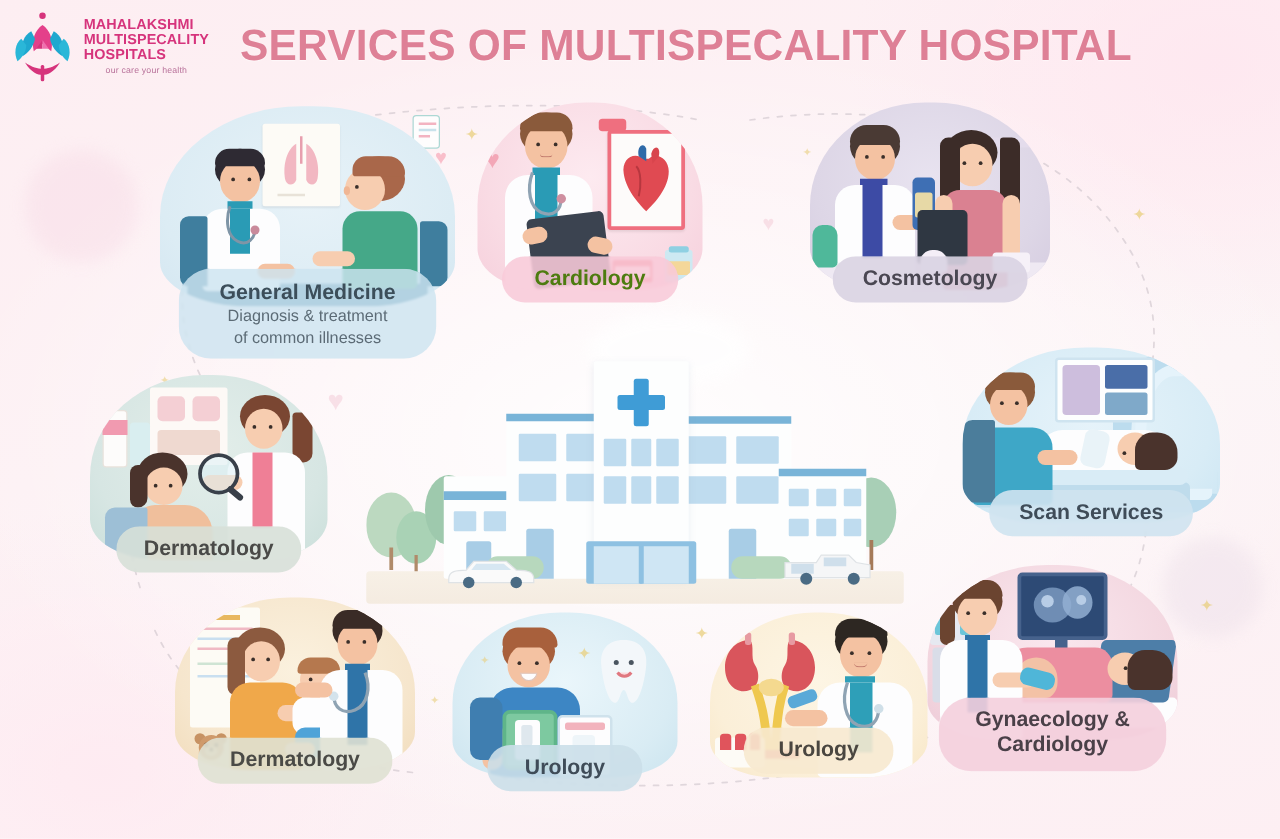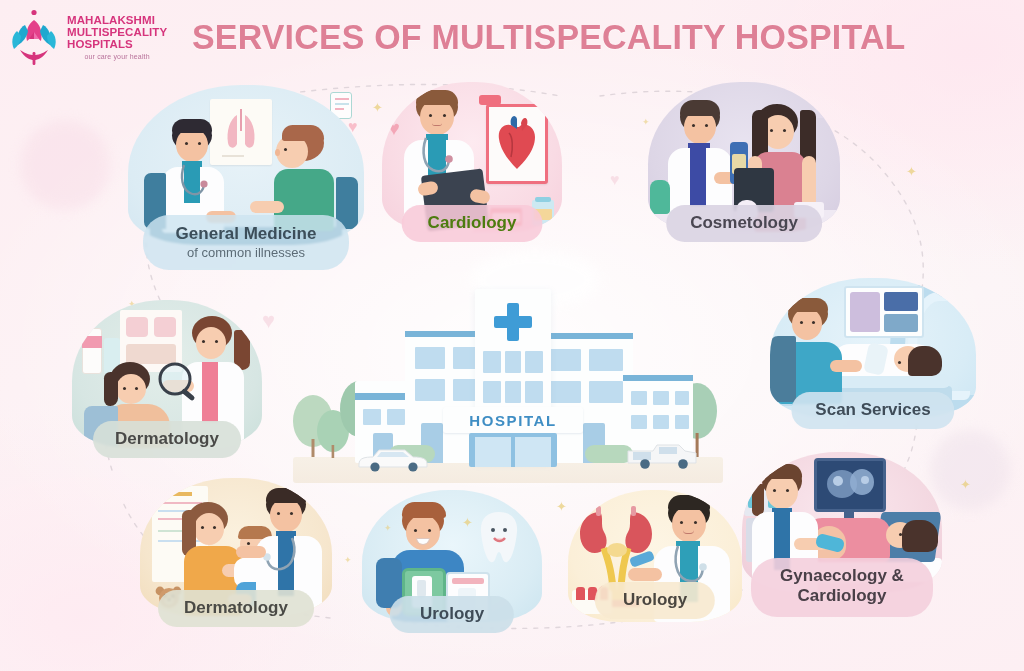--- a/index.html
+++ b/index.html
@@ -216,21 +216,20 @@
     <div class="hbody" style="left:182px;top:6px;width:76px;height:174px;border-radius:2px;box-shadow:0 2px 6px rgba(140,170,195,.15)"></div>
     <div class="cross-v" style="left:214px;top:20px;width:12px;height:38px"></div>
     <div class="cross-h" style="left:201px;top:33px;width:38px;height:12px"></div>
     <div class="hwin" style="left:190px;top:68px;width:18px;height:22px"></div>
     <div class="hwin" style="left:212px;top:68px;width:16px;height:22px"></div>
     <div class="hwin" style="left:232px;top:68px;width:18px;height:22px"></div>
     <div class="hwin" style="left:190px;top:98px;width:18px;height:22px"></div>
     <div class="hwin" style="left:212px;top:98px;width:16px;height:22px"></div>
     <div class="hwin" style="left:232px;top:98px;width:18px;height:22px"></div>
 
-    <div class="hospsign" style="left:150px;top:124px;width:140px;height:26px">HOSPITAL</div>
     <div style="position:absolute;left:176px;top:150px;width:88px;height:34px;background:#8ec1e2;border-radius:2px"></div>
     <div style="position:absolute;left:182px;top:154px;width:36px;height:30px;background:#cfe6f4"></div>
     <div style="position:absolute;left:222px;top:154px;width:36px;height:30px;background:#cfe6f4"></div>
     <div style="position:absolute;left:219px;top:154px;width:2px;height:30px;background:#8ec1e2"></div>
 
     <div style="position:absolute;left:96px;bottom:20px;width:46px;height:18px;background:#b7d8bd;border-radius:14px"></div>
     <div style="position:absolute;left:292px;bottom:20px;width:48px;height:18px;background:#b7d8bd;border-radius:14px"></div>
 
     <div class="car" style="left:62px;bottom:6px">
       <svg width="76" height="28" viewBox="0 0 76 28">
@@ -290,20 +289,21 @@
         <div class="fig" style="left:2px;top:44px;width:60px;height:62px;background:#45a888;border-radius:14px 14px 4px 4px"></div>
         <div class="fig skin2" style="left:-22px;top:76px;width:34px;height:12px;border-radius:7px"></div>
       </div>
 
       <div style="position:absolute;left:16px;top:88px;width:22px;height:56px;background:#3f7e9e;border-radius:7px 2px 0 7px"></div>
       <div style="position:absolute;right:6px;top:92px;width:22px;height:52px;background:#3f7e9e;border-radius:2px 7px 7px 0"></div>
     </div>
 
     <div class="label" style="top:130px;background:rgba(205,228,240,.82);width:206px;padding:9px 10px 10px">
       <span style="font-weight:bold;font-size:17px;color:#3c4e5a">General Medicine</span>
+      <span class="sub">Diagnosis &amp; treatment</span>
       <span class="sub">of common illnesses</span>
     </div>
   </div>
 
   <div class="card" style="left:382px;top:82px;width:180px;height:172px">
     <div class="scene" style="height:150px;background:radial-gradient(ellipse at 50% 40%,#fdeaf0 0%,#f9dbe4 65%,#f6d0dc 100%)">
 
       <div style="position:absolute;right:14px;top:22px;width:62px;height:80px;background:#fdfbfa;border-radius:3px;border:3px solid #ef6f7f;box-shadow:0 1px 2px rgba(0,0,0,.08)">
         <svg width="56" height="72" viewBox="0 0 56 72" style="position:absolute;left:0;top:2px">
           <path d="M26 18 C18 12 8 18 10 30 C12 44 24 56 28 60 C34 54 46 42 46 28 C46 18 36 12 30 18Z" fill="#e04a52"></path>

